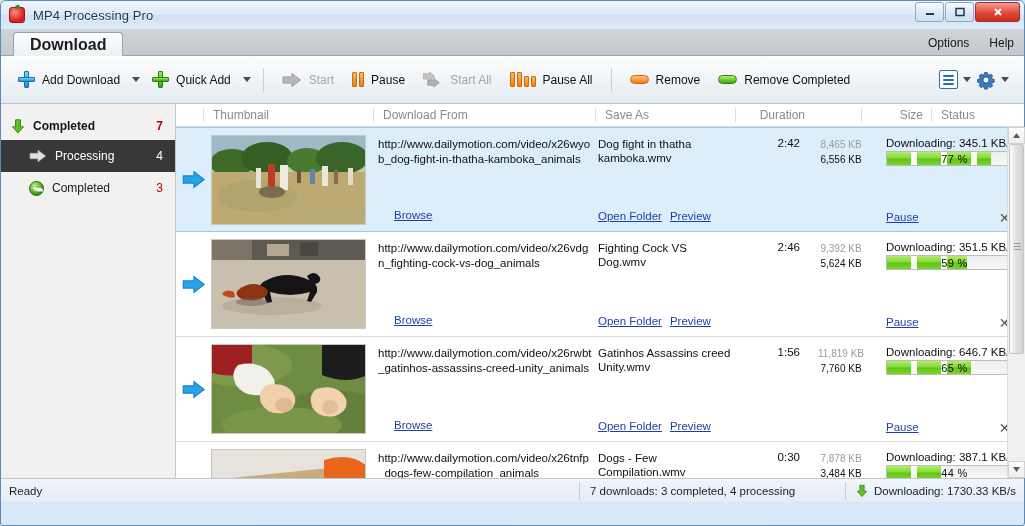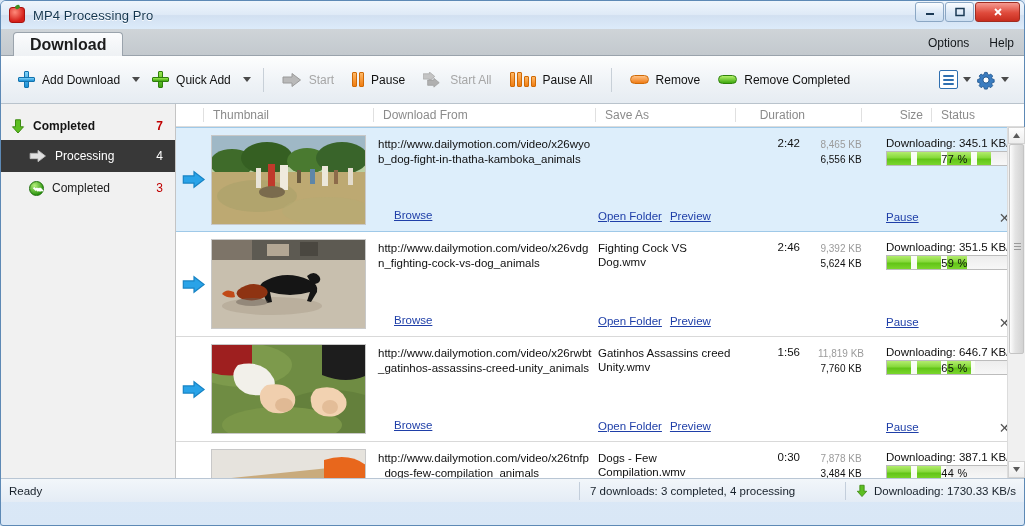--- a/index.html
+++ b/index.html
@@ -452,20 +452,21 @@
                   <rect x="136" y="32" width="5" height="17" fill="#e3dccd"></rect>
                   <ellipse cx="60" cy="56" rx="13" ry="6" fill="#7a6b4d"></ellipse>
                 </svg>
               </div>
             </div>
             <div class="fromcell">
               <span>http://www.dailymotion.com/video/x26wyob_dog-fight-in-thatha-kamboka_animals</span>
               <span class="lnk bottomlinks">Browse</span>
             </div>
             <div class="savecell">
+              <span>Dog fight in thatha kamboka.wmv</span>
               <span class="savelinks">
                 <span class="lnk">Open Folder</span>
                 <span class="lnk">Preview</span>
               </span>
             </div>
             <div class="durcell">2:42</div>
             <div class="sizecell">
               <div class="size-total">8,465 KB</div>
               <div class="size-done">6,556 KB</div>
             </div>

